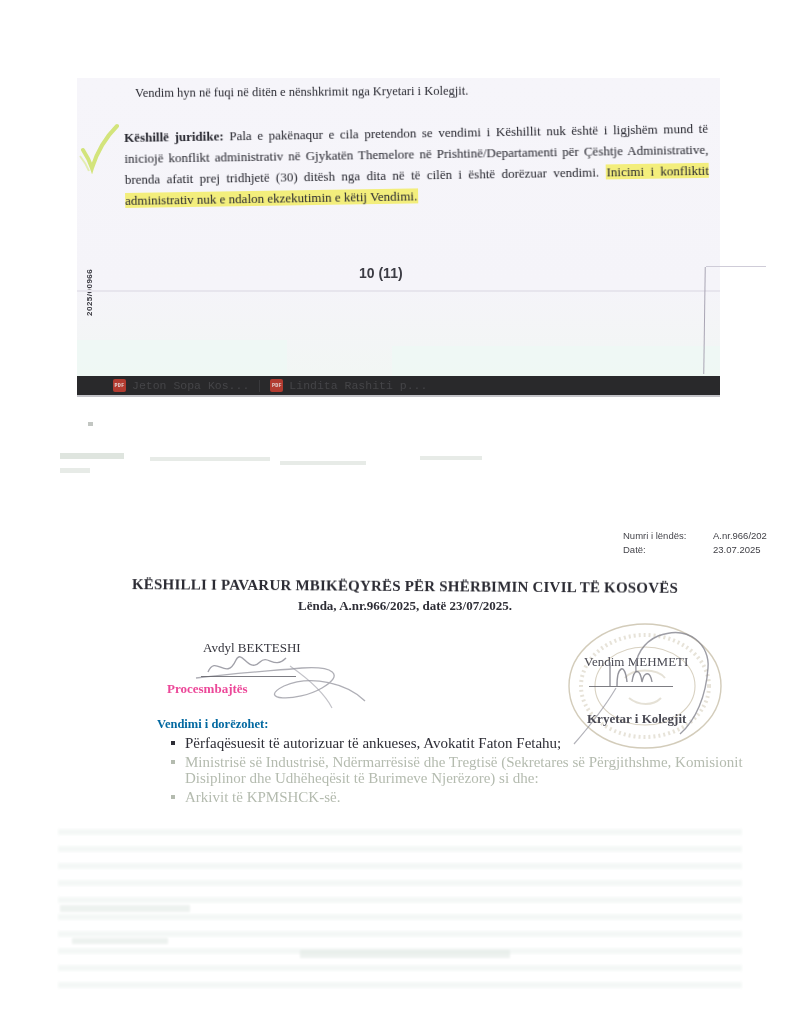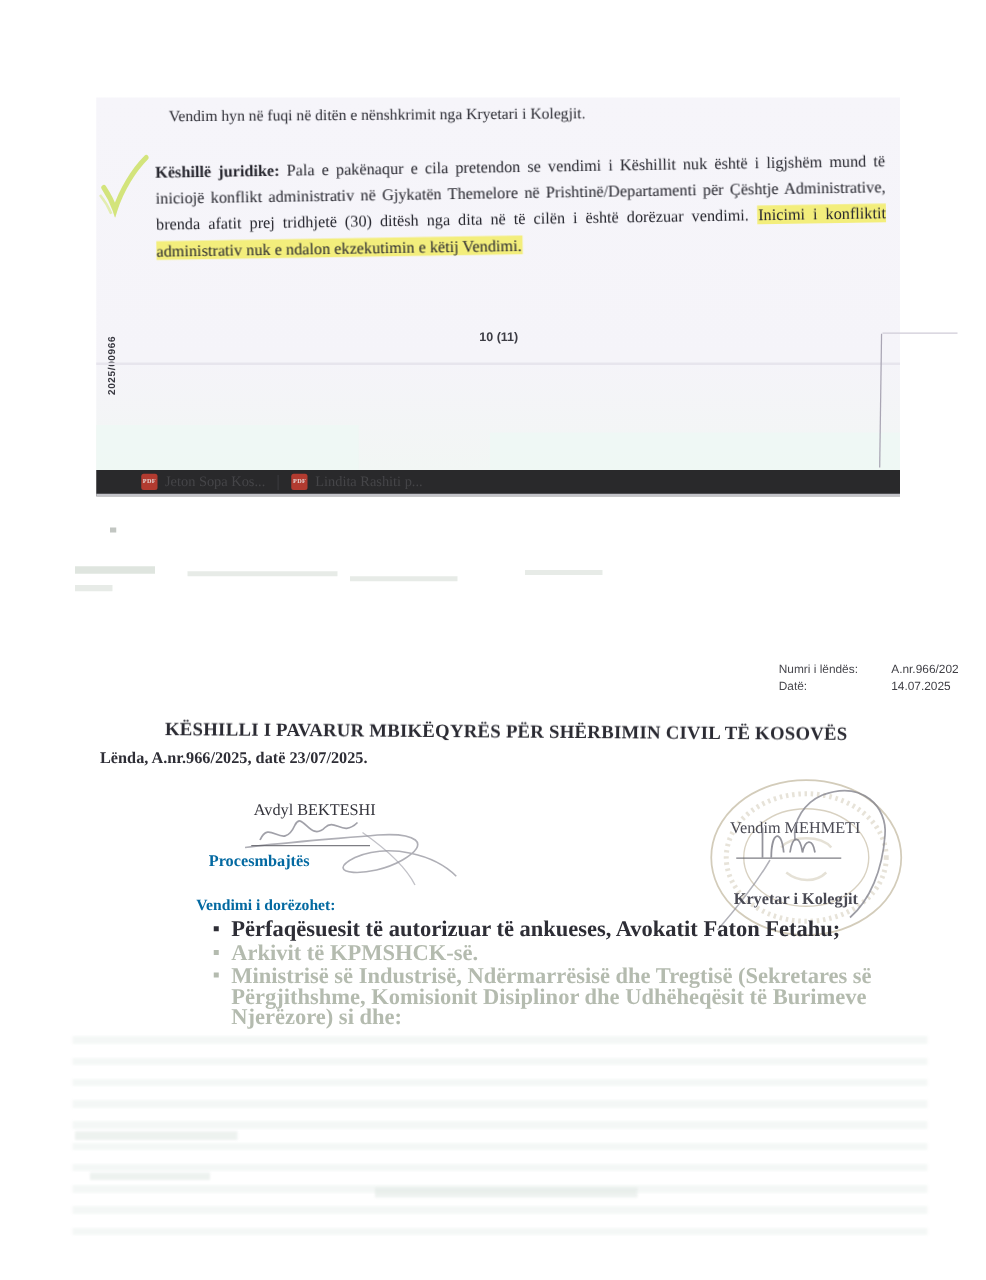--- a/index.html
+++ b/index.html
@@ -29,36 +29,36 @@
   .p1-para2 b { font-weight:bold; }
   .hl { background:#f3ee7c; padding:0 1px; }
   .check-icon { position:absolute; left:0px; top:38px; width:42px; height:58px; }
   .docket-vert {
     position:absolute; left:8px; top:172px; height:66px;
     writing-mode:vertical-rl; transform:rotate(180deg);
     font-family:"Liberation Sans", sans-serif; font-size:8px; font-weight:bold;
     color:#3a3a42; letter-spacing:0.5px;
   }
   .pagenum {
-    position:absolute; left:282px; top:187px; width:80px; text-align:center;
-    font-family:"Liberation Sans", sans-serif; font-size:10px; font-weight:bold;
+    position:absolute; left:282px; top:187px; width:80px; 
+    font-family:"Liberation Sans", sans-serif; font-size:14px; font-weight:bold;
     color:#3c3c44;
   }
   .p1-rule { position:absolute; left:0; top:212px; width:643px; height:2px; background:#e7e5ed; }
   .teal-patch { position:absolute; background:#ecf9f5; opacity:.65; }
   .tp1 { left:0; top:262px; width:210px; height:36px; }
   .tp2 { left:315px; top:268px; width:328px; height:30px; }
   .fold-v { position:absolute; left:704px; top:267px; width:1px; height:107px; background:#a9a5b4; transform:rotate(0.8deg); }
   .fold-h { position:absolute; left:706px; top:266px; width:60px; height:1px; background:#cfccd8; }
   
   .tabbar {
     position:absolute; left:77px; top:376px; width:643px; height:21px;
     background:#29292b; border-bottom:2px solid #c3c3c8;
     display:flex; align-items:center;
-    font-family:Liberation Serif, serif;
+    font-family:Liberation Mono, monospace;
   }
   .tab { display:flex; align-items:center; gap:6px; height:100%; padding:0 10px; cursor:default; }
   .tab1 { margin-left:26px; }
   .tab-sep { width:1px; height:12px; background:#39393c; }
   .pdf-icon {
     width:13px; height:13px; border-radius:2px; background:#b23b30;
     color:#e4d6d4; font-size:5px; font-weight:bold;
     display:flex; align-items:center; justify-content:center; letter-spacing:.3px;
   }
   .tab-label { font-size:11.5px; color:#454548; white-space:nowrap; }
@@ -77,43 +77,43 @@
   }
   .case-row { display:flex; margin-bottom:3px;padding-left:28px; }
   .case-label { width:78px; }
   .case-value { color:#3f3f45;margin-left:12px; }
   .doc-title {
     position:absolute; left:80px; top:578px; width:650px; text-align:center;
     font-size:15px; font-weight:bold; letter-spacing:.2px; color:#2b2b33;
     transform:rotate(0.4deg); filter:blur(.2px);
   }
   .doc-subtitle {
-    position:absolute; left:80px; top:598px; width:650px; text-align:left;
+    position:absolute; left:80px; top:598px; width:650px; text-align:center;
     font-size:13px; font-weight:bold; color:#2e2e36; filter:blur(.2px);
   }
   .signer-name { position:absolute; font-size:13px; font-weight:normal; color:#35353d; filter:blur(.3px); white-space:nowrap; }
   .name-left { left:203px; top:640px; }
   .name-right { left:584px; top:654px; color:#4a4a54; }
   .sig-line { position:absolute; height:1px; background:#5c5c64; opacity:.8; }
   .line-left { left:201px; top:676px; width:95px; }
   .line-right { left:589px; top:686px; width:84px; }
-  .signer-role { position:absolute; font-size:13px; font-weight:bold; color:#0369a1; filter:blur(.3px); white-space:nowrap; }
+  .signer-role { position:absolute; font-size:13px; font-weight:bold; color:#ec4899; filter:blur(.3px); white-space:nowrap; }
   .role-left { left:167px; top:681px; }
   .role-right { left:587px; top:691px; color:#4a4a54;margin-top:20px; }
   .sig-svg { position:absolute; }
   .sig-left-svg { left:160px; top:646px; }
   .sig-right-svg { left:558px; top:622px; }
   .stamp-svg { position:absolute; left:563px; top:618px; filter:blur(.5px); }
   .delivery-heading {
     position:absolute; left:157px; top:717px;
     font-size:12.5px; font-weight:bold; color:#0369a1; filter:blur(.4px);
   }
   .delivery-list {
     position:absolute; left:170px; top:735px; width:580px; list-style:none;
-    font-size:18px; line-height:16.5px;font-weight:bold;
+    font-size:15px; line-height:16.5px;
   }
   .delivery-list li { position:relative; padding-left:15px; margin-bottom:2px; color:#2e2e36; }
   .delivery-list li::before {
     content:""; position:absolute; left:1px; top:6px; width:4px; height:4px; background:currentColor;
   }
   .delivery-list li.faint { color:#b4bbaf; filter:blur(.4px); }
   .bleed {
     position:absolute; left:58px; top:828px; width:684px; height:160px;
     background:repeating-linear-gradient(0deg, rgba(213,227,220,.26) 0 6px, rgba(255,255,255,0) 6px 17px);
     filter:blur(1px);
@@ -166,21 +166,21 @@
   <div class="smudge sm4"></div>
   <div class="smudge sm5"></div>
 
   <div class="case-meta">
     <div class="case-row">
       <span class="case-label">Numri i lëndës:</span>
       <span class="case-value">A.nr.966/202</span>
     </div>
     <div class="case-row">
       <span class="case-label">Datë:</span>
-      <span class="case-value">14.07.2025</span>
+      <span class="case-value">23.07.2025</span>
     </div>
   </div>
 
   <div class="doc-title">KËSHILLI I PAVARUR MBIKËQYRËS PËR SHËRBIMIN CIVIL TË KOSOVËS</div>
   <div class="doc-subtitle">Lënda, A.nr.966/2025, datë 23/07/2025.</div>
 
   <svg class="stamp-svg" width="165" height="140" viewBox="0 0 165 140">
     <ellipse cx="82" cy="68" rx="76" ry="62" fill="none" stroke="#a89a76" stroke-width="1.4" opacity="0.5"></ellipse>
     <ellipse cx="82" cy="68" rx="64" ry="51" fill="none" stroke="#a89a76" stroke-width="4" opacity="0.28" stroke-dasharray="2 3"></ellipse>
     <ellipse cx="82" cy="68" rx="50" ry="39" fill="none" stroke="#a89a76" stroke-width="1.1" opacity="0.45"></ellipse>
@@ -202,22 +202,22 @@
     <path d="M100 14 C132 2, 152 24, 150 46 C148 74, 138 98, 122 112 M100 14 C86 20, 76 34, 78 50" fill="none" stroke="#85858f" stroke-width="1.4" opacity="0.8"></path>
     <path d="M52 64 L52 40 M59 64 C59 44, 67 40, 69 60 M74 60 C76 46, 82 46, 84 60 C86 50, 92 48, 94 60" fill="none" stroke="#80808a" stroke-width="1.4" opacity="0.85"></path>
     <path d="M58 66 C45 88, 30 106, 16 122" fill="none" stroke="#8b8b95" stroke-width="1.2" opacity="0.65"></path>
   </svg>
   <div class="sig-line line-right"></div>
   <div class="signer-role role-right">Kryetar i Kolegjit</div>
 
   <div class="delivery-heading">Vendimi i dorëzohet:</div>
   <ul class="delivery-list">
     <li>Përfaqësuesit të autorizuar të ankueses, Avokatit Faton Fetahu;</li>
+    <li class="faint">Ministrisë së Industrisë, Ndërmarrësisë dhe Tregtisë (Sekretares së Përgjithshme, Komisionit Disiplinor dhe Udhëheqësit të Burimeve Njerëzore) si dhe:</li>
     <li class="faint">Arkivit të KPMSHCK-së.</li>
-    <li class="faint">Ministrisë së Industrisë, Ndërmarrësisë dhe Tregtisë (Sekretares së Përgjithshme, Komisionit Disiplinor dhe Udhëheqësit të Burimeve Njerëzore) si dhe:</li>
   </ul>
 
   <div class="bleed"></div>
   <div class="bleed-bar bb1"></div>
   <div class="bleed-bar bb2"></div>
   <div class="bleed-bar bb3"></div>
 
 </div>
 
 </body></html>

